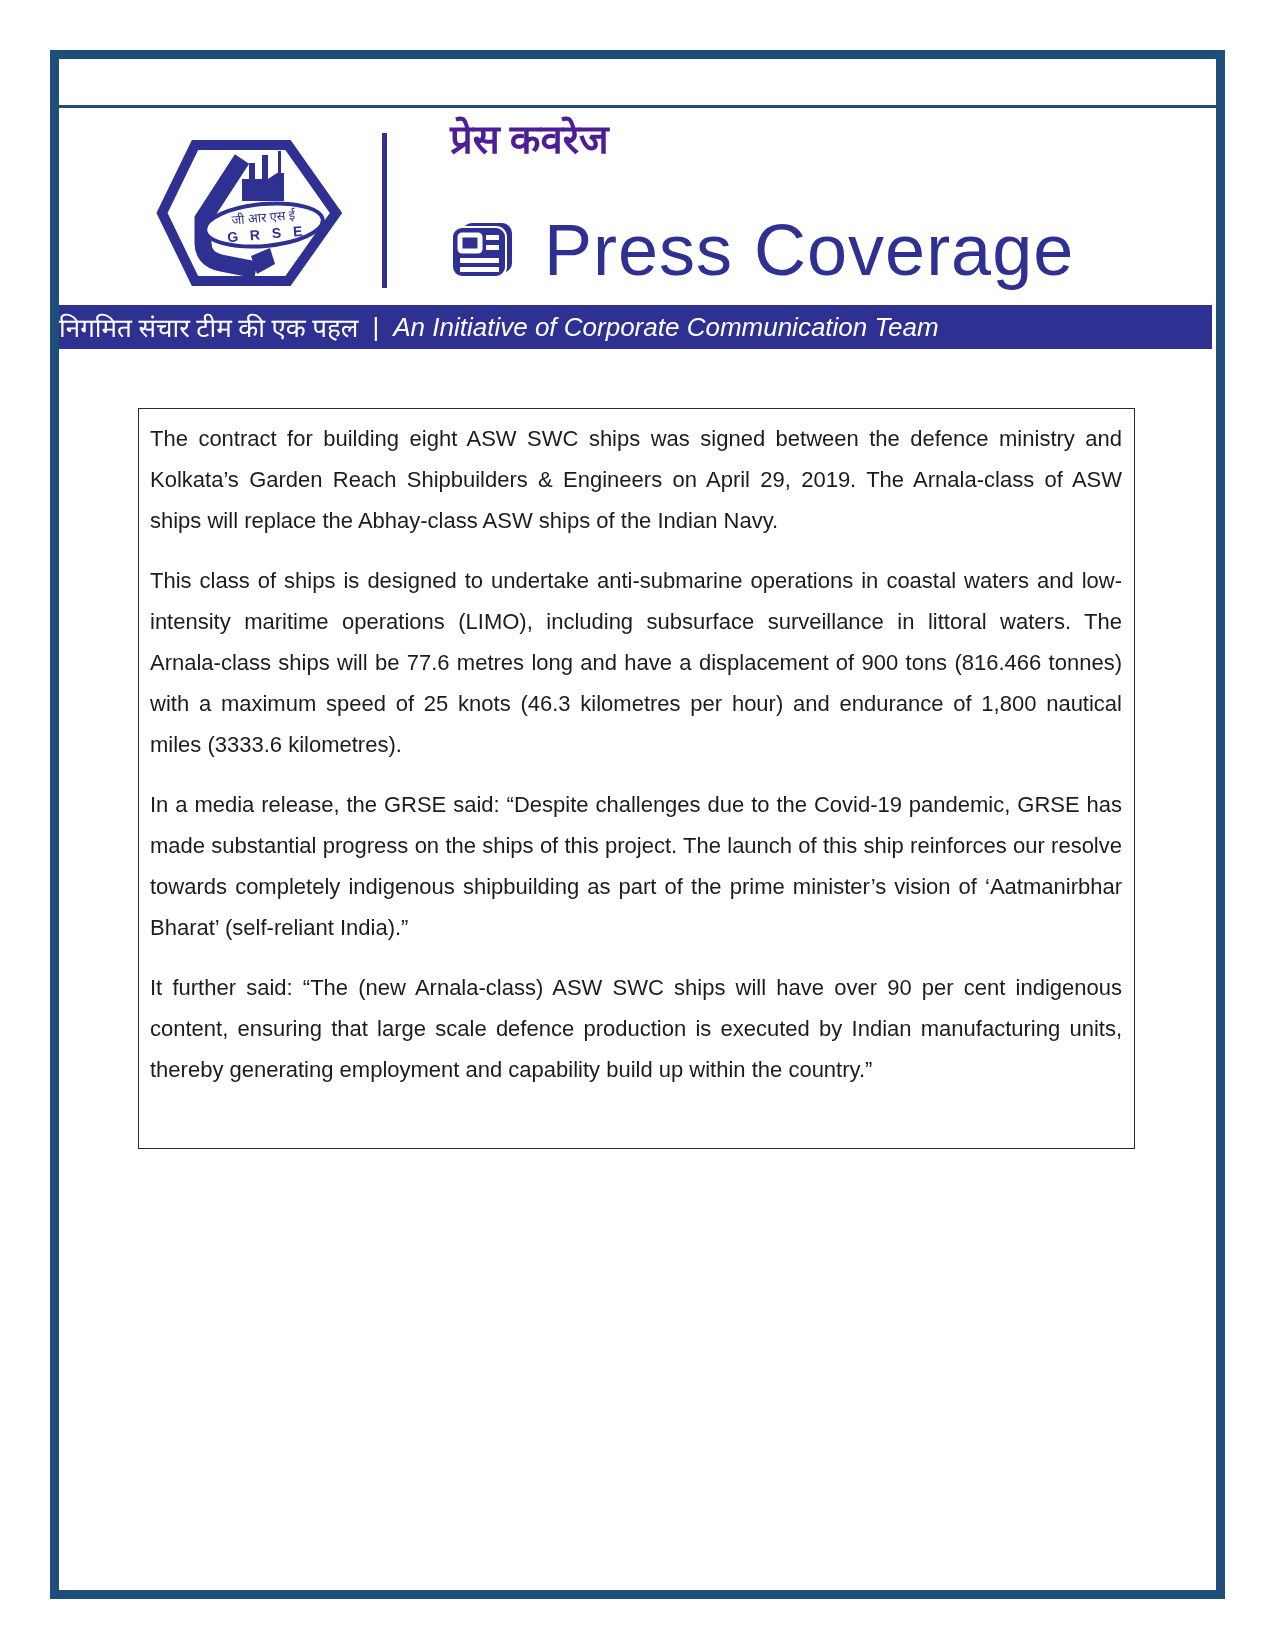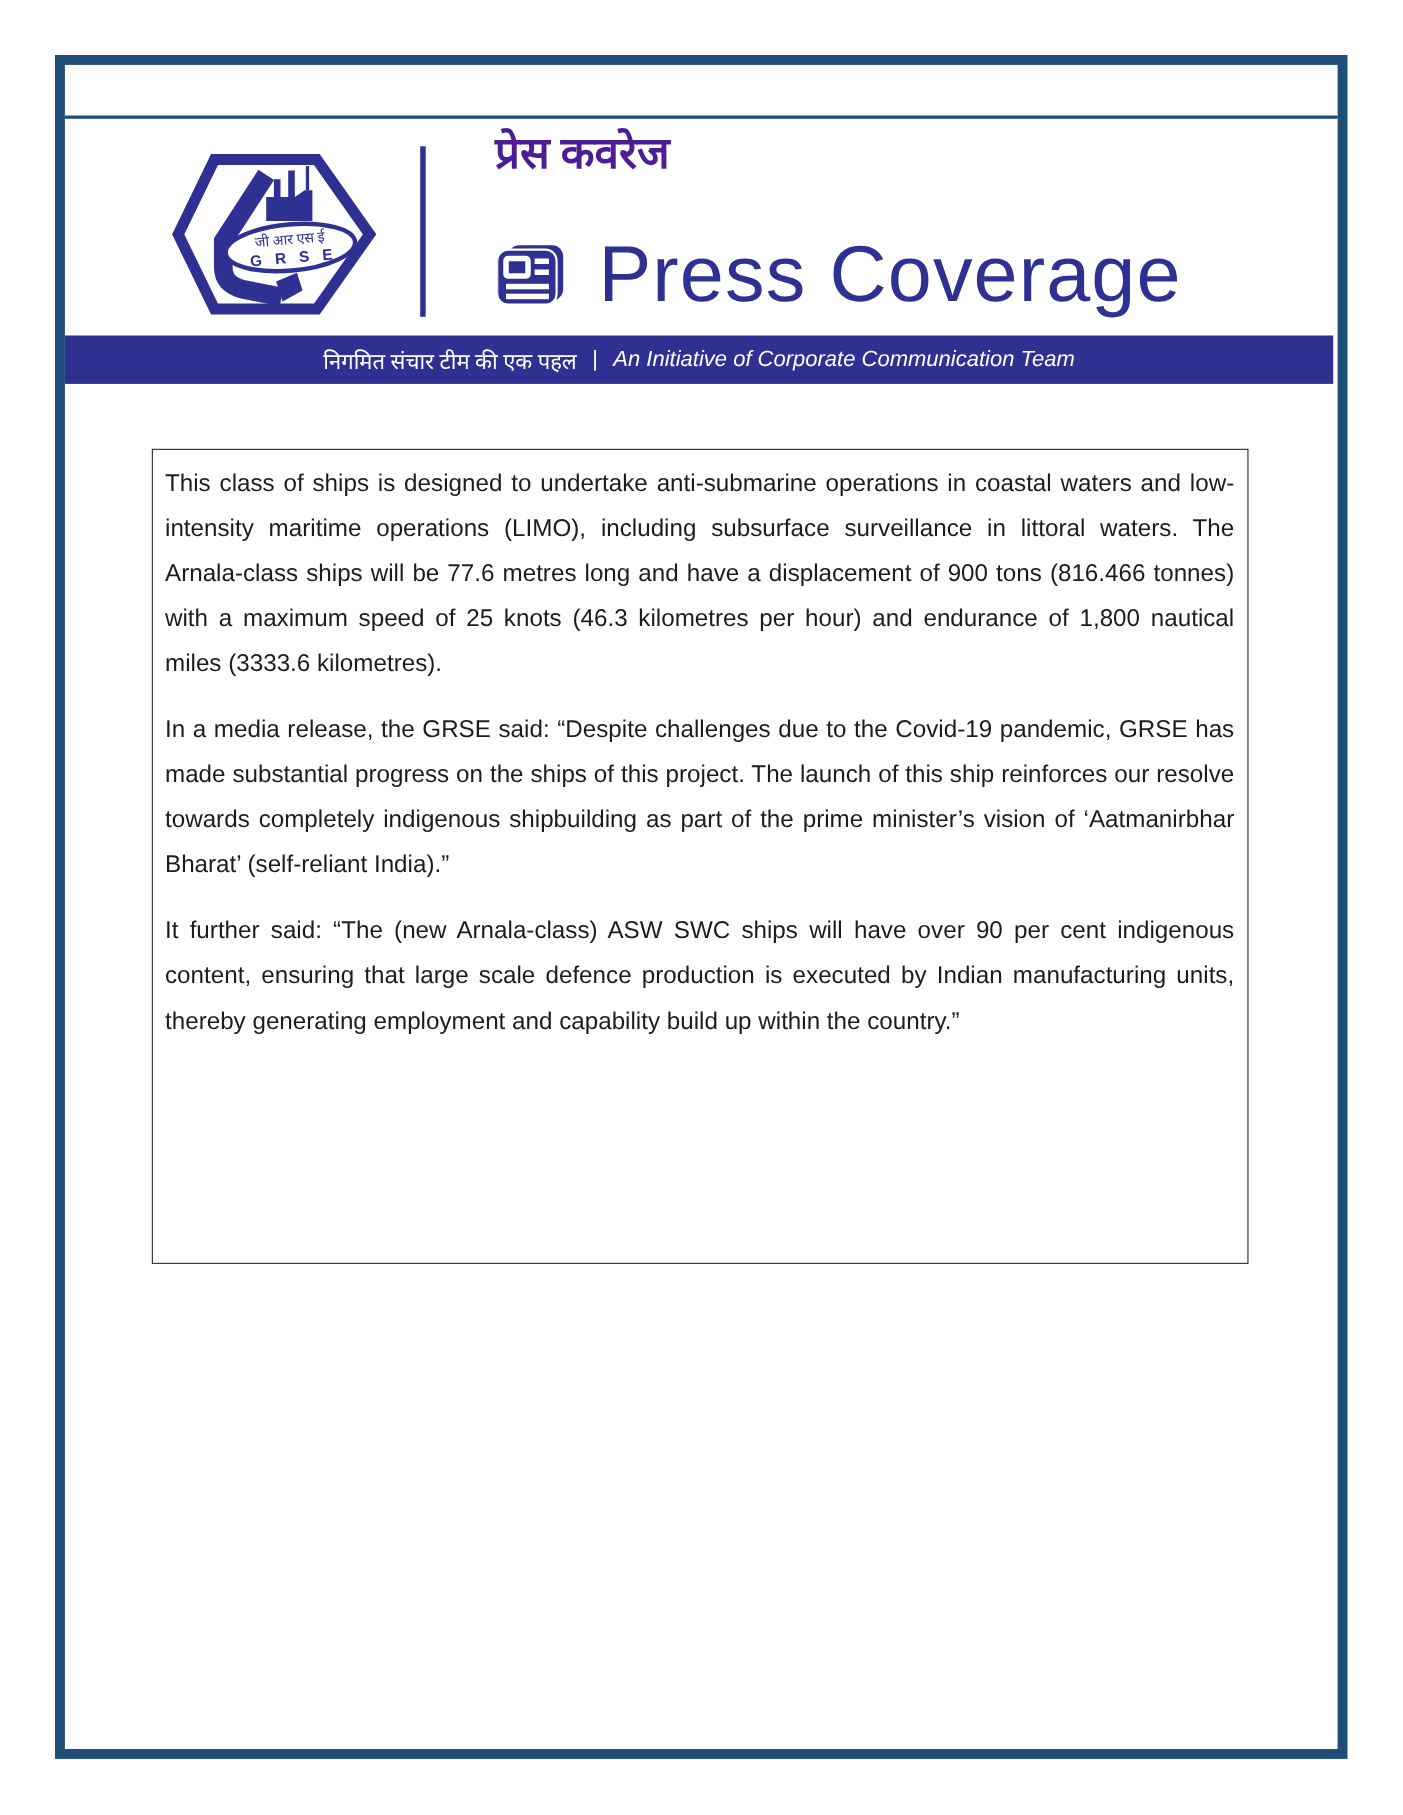--- a/index.html
+++ b/index.html
@@ -24,22 +24,22 @@
   .title-row{
     position:absolute;left:452px;top:214px;display:flex;align-items:center;gap:30px;color:#2E3192;
   }
   .news-icon{width:62px;height:58px;flex:0 0 auto;}
   .title-english{
     font-family:"Liberation Sans",sans-serif;font-size:72px;line-height:1;letter-spacing:1px;
     white-space:nowrap;
   }
   .banner{
     position:absolute;left:59px;top:305px;width:1153px;height:44px;background:#2E3192;
-    color:#ffffff;display:flex;align-items:center;justify-content:center;gap:14px;
-    font-size:20px;white-space:nowrap;
+    color:#ffffff;display:flex;align-items:center;justify-content:flex-start;gap:14px;
+    font-size:26px;white-space:nowrap;
   }
   .banner .hindi{font-family:"Liberation Serif",serif;}
   .banner .sep{font-family:"Liberation Sans",sans-serif;font-weight:300;}
   .banner .english{font-family:"Liberation Sans",sans-serif;font-style:italic;}
   .article-box{
     position:absolute;left:138px;top:408px;width:997px;height:741px;
     border:1px solid #2a2a2a;box-sizing:border-box;
     padding:9px 12px 0 11px;
     font-family:"Liberation Sans",sans-serif;font-size:22px;line-height:41px;
     text-align:justify;color:#1c1c1c;
@@ -85,16 +85,17 @@
   <div class="title-english">Press Coverage</div>
 </div>
 
 <div class="banner">
   <span class="hindi">निगमित संचार टीम की एक पहल</span>
   <span class="sep">|</span>
   <span class="english">An Initiative of Corporate Communication Team</span>
 </div>
 
 <div class="article-box">
+  <p>The contract for building eight ASW SWC ships was signed between the defence ministry and Kolkata’s Garden Reach Shipbuilders &amp; Engineers on April 29, 2019. The Arnala-class of ASW ships will replace the Abhay-class ASW ships of the Indian Navy.</p>
   <p>This class of ships is designed to undertake anti-submarine operations in coastal waters and low-intensity maritime operations (LIMO), including subsurface surveillance in littoral waters. The Arnala-class ships will be 77.6 metres long and have a displacement of 900 tons (816.466 tonnes) with a maximum speed of 25 knots (46.3 kilometres per hour) and endurance of 1,800 nautical miles (3333.6 kilometres).</p>
   <p>In a media release, the GRSE said: “Despite challenges due to the Covid-19 pandemic, GRSE has made substantial progress on the ships of this project. The launch of this ship reinforces our resolve towards completely indigenous shipbuilding as part of the prime minister’s vision of ‘Aatmanirbhar Bharat’ (self-reliant India).”</p>
   <p>It further said: “The (new Arnala-class) ASW SWC ships will have over 90 per cent indigenous content, ensuring that large scale defence production is executed by Indian manufacturing units, thereby generating employment and capability build up within the country.”</p>
 </div>
 
 </body></html>

